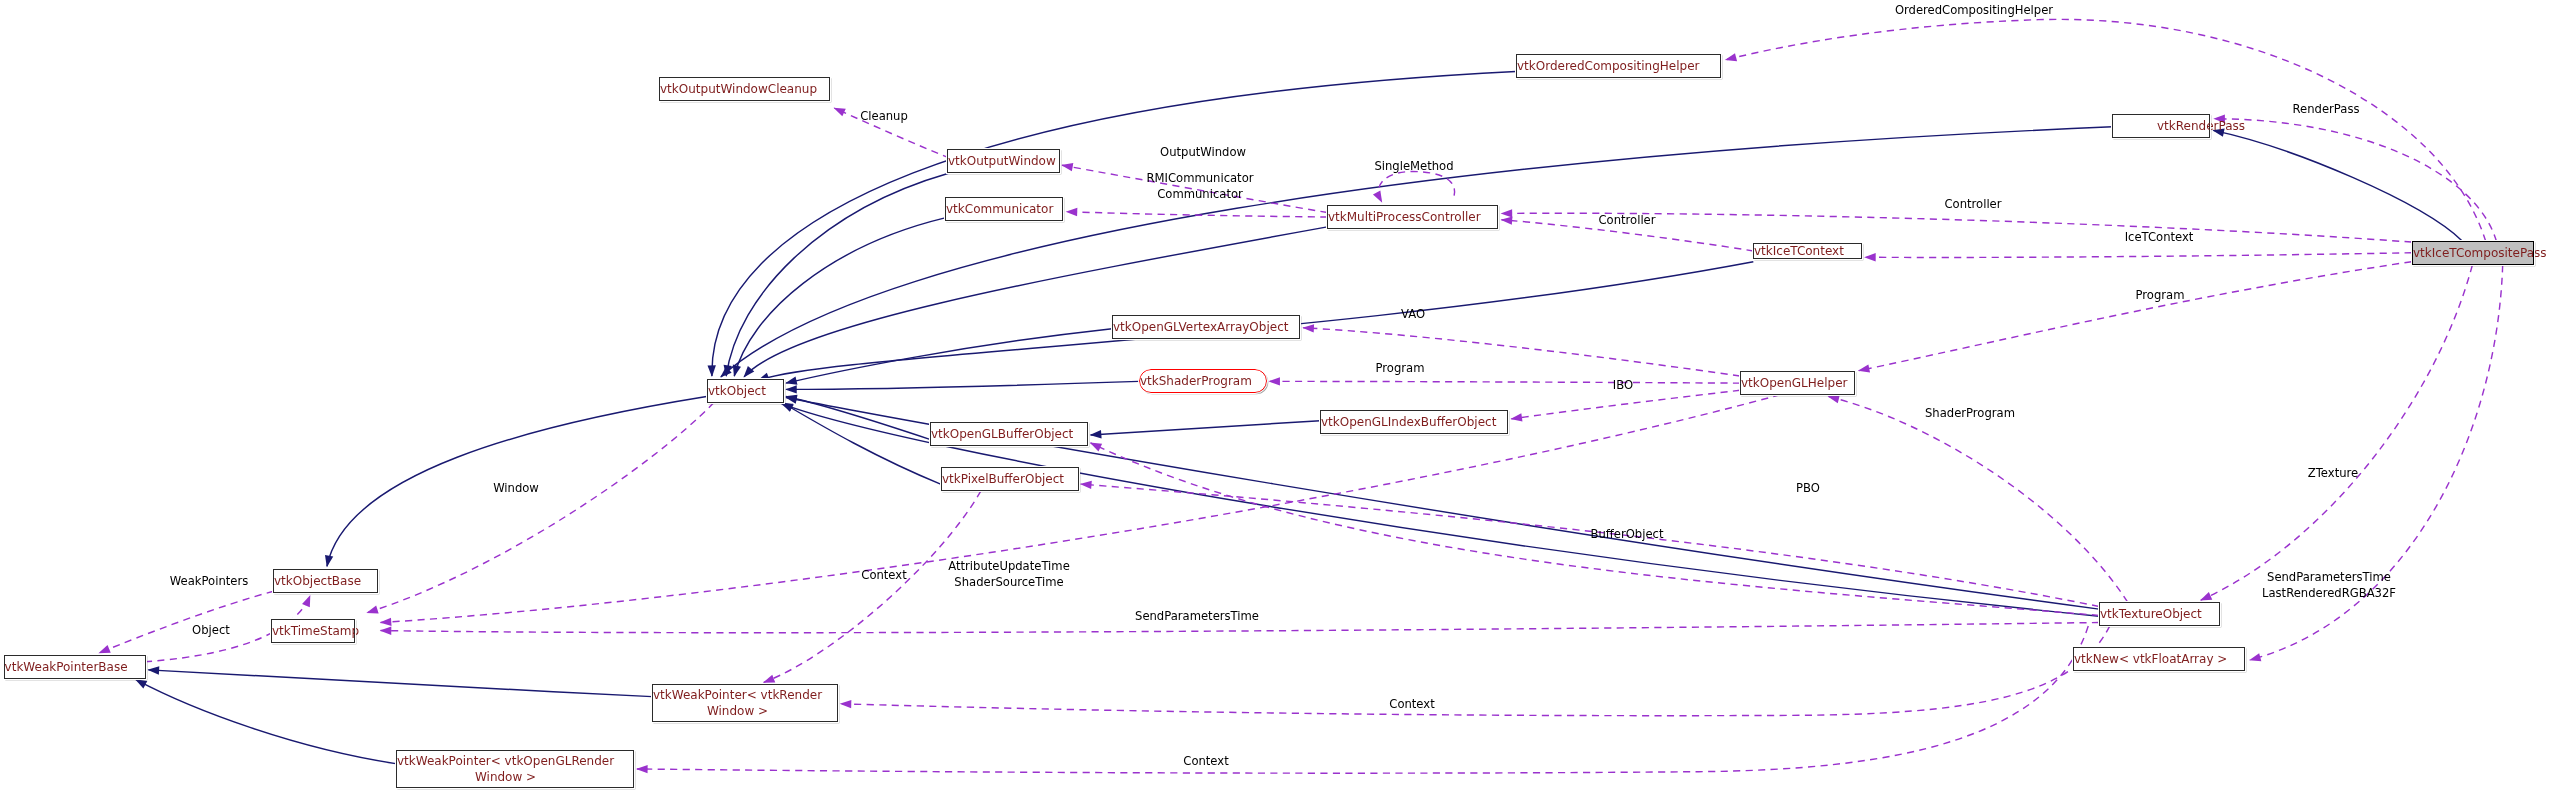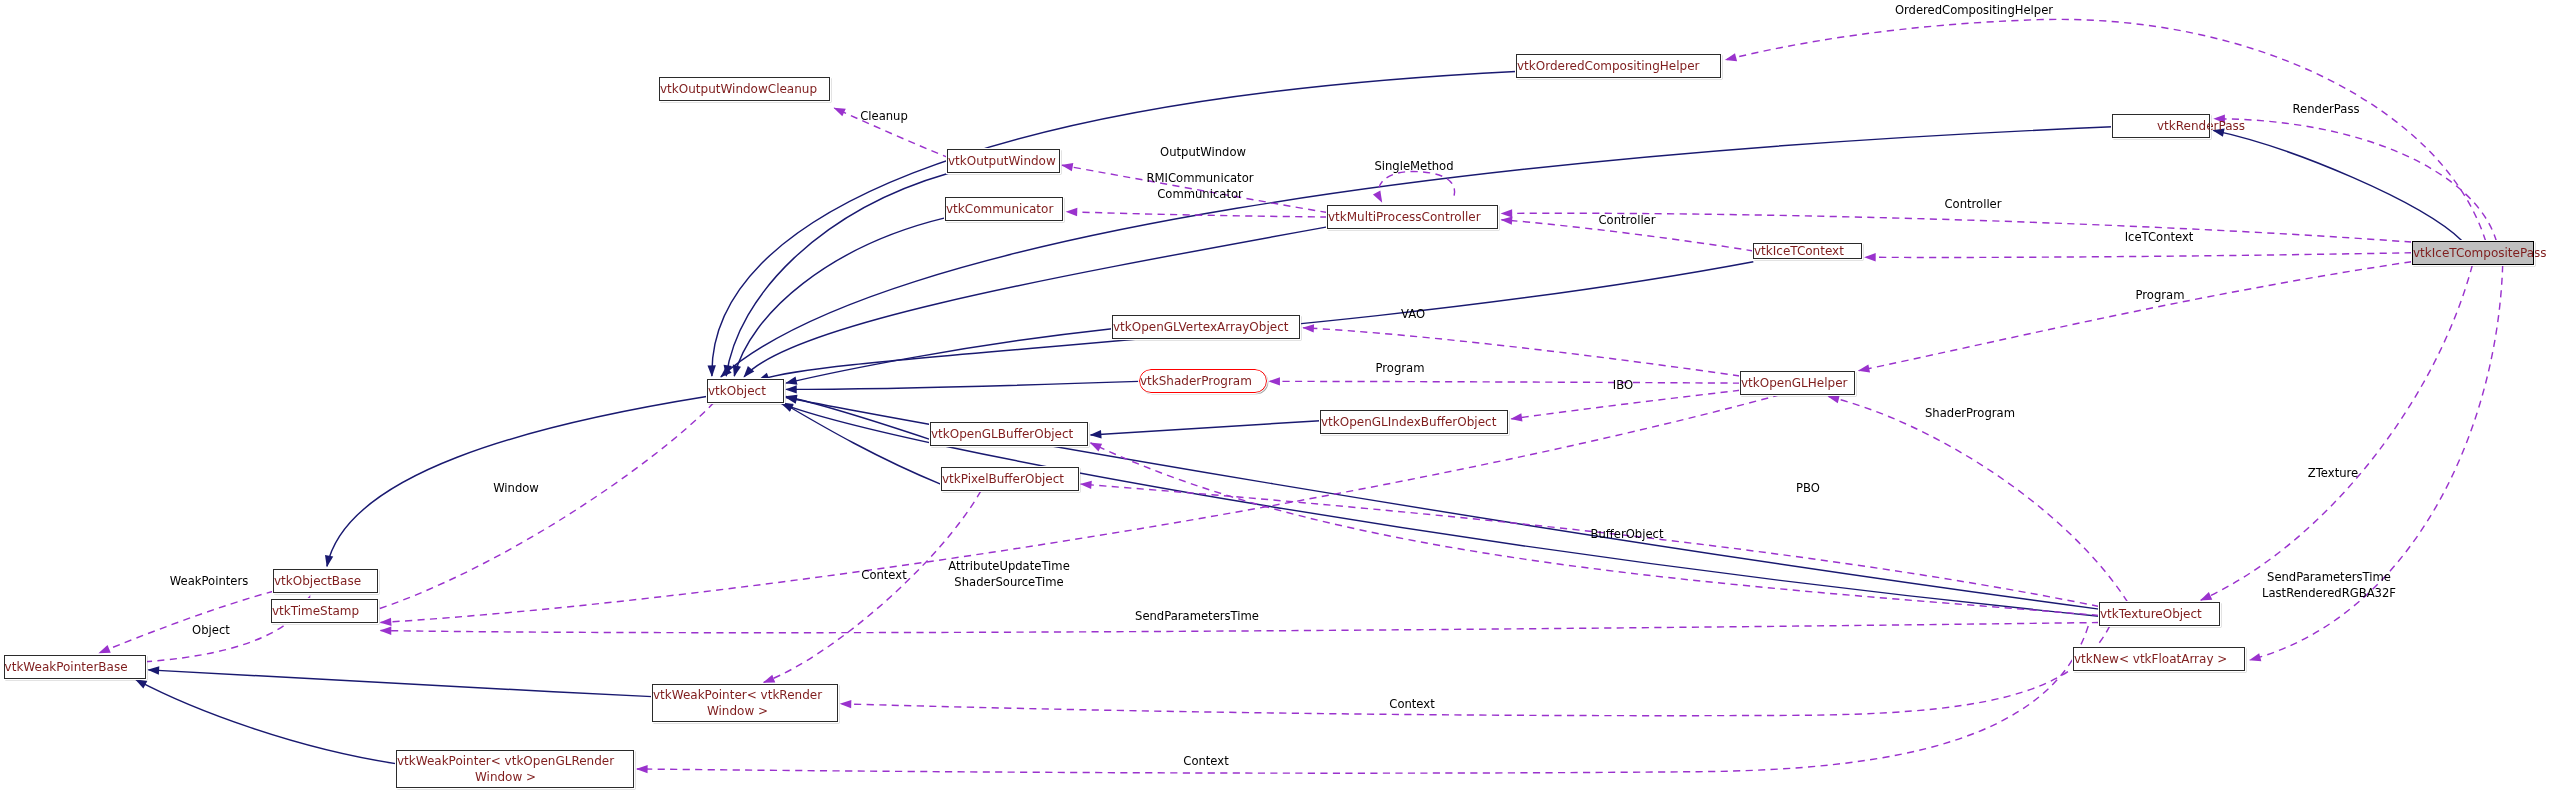--- a/index.html
+++ b/index.html
@@ -103,21 +103,21 @@
       <div class="gnode" style="left: 1753px; top: 243px; width: 109px; height: 16px;"><span>vtkIceTContext</span></div>
       <div class="gnode highlight" style="left: 2412px; top: 241px; width: 122px; height: 24px;"><span>vtkIceTCompositePass</span></div>
       <div class="gnode" style="left: 1112px; top: 315px; width: 188px; height: 24px;"><span>vtkOpenGLVertexArrayObject</span></div>
       <div class="gnode redline" style="left: 1139px; top: 369px; width: 128px; height: 24px; border-radius: 12px;"><span>vtkShaderProgram</span></div>
       <div class="gnode" style="left: 1740px; top: 371px; width: 115px; height: 24px;"><span>vtkOpenGLHelper</span></div>
       <div class="gnode" style="left: 707px; top: 379px; width: 77px; height: 24px;"><span>vtkObject</span></div>
       <div class="gnode" style="left: 1320px; top: 410px; width: 188px; height: 24px;"><span>vtkOpenGLIndexBufferObject</span></div>
       <div class="gnode" style="left: 930px; top: 422px; width: 158px; height: 24px;"><span>vtkOpenGLBufferObject</span></div>
       <div class="gnode" style="left: 941px; top: 467px; width: 138px; height: 24px;"><span>vtkPixelBufferObject</span></div>
       <div class="gnode" style="left: 273px; top: 569px; width: 105px; height: 24px;"><span>vtkObjectBase</span></div>
-      <div class="gnode" style="left: 271px; top: 599px; width: 107px; height: 24px;"><span>vtkTimeStamp</span></div>
+      <div class="gnode" style="left: 271px; top: 619px; width: 84px; height: 24px;"><span>vtkTimeStamp</span></div>
       <div class="gnode" style="left: 3.6px; top: 655px; width: 142px; height: 24px;"><span>vtkWeakPointerBase</span></div>
       <div class="gnode" style="left: 2099px; top: 602px; width: 121px; height: 24px;"><span>vtkTextureObject</span></div>
       <div class="gnode" style="left: 2073px; top: 647px; width: 172px; height: 24px;"><span>vtkNew&lt; vtkFloatArray &gt;</span></div>
       <div class="gnode" style="left: 652px; top: 684px; width: 186px; height: 38px;"><span>vtkWeakPointer&lt; vtkRender
 Window &gt;</span></div>
       <div class="gnode" style="left: 396px; top: 750px; width: 238px; height: 38px;"><span>vtkWeakPointer&lt; vtkOpenGLRender
 Window &gt;</span></div>
     </div>
   <div id="label-layer">
       <span class="elabel" style="left: 884px; top: 109px;">Cleanup</span>

